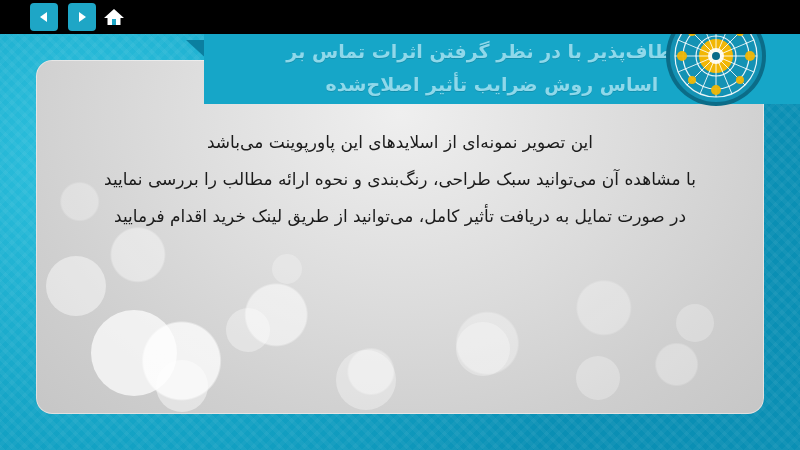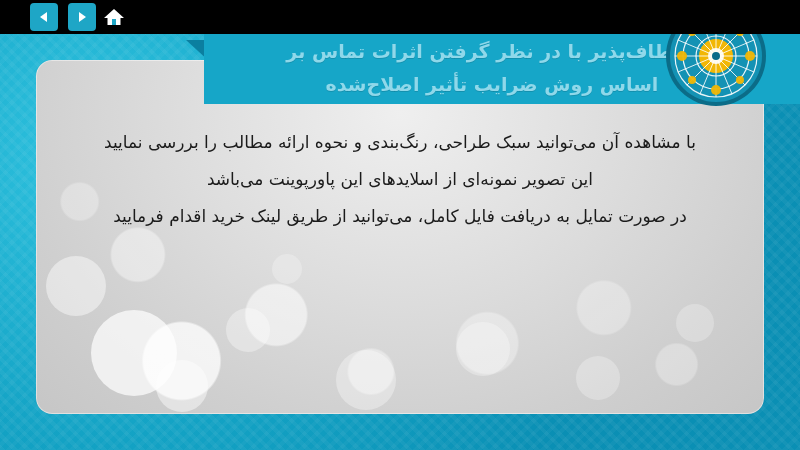--- a/index.html
+++ b/index.html
@@ -160,23 +160,23 @@
       <div class="bokeh" style="left:120px; top:300px; width:52px;  height:52px;  background:rgba(255,255,255,0.45);"></div>
       <div class="bokeh" style="left:190px; top:248px; width:44px;  height:44px;  background:rgba(255,255,255,0.35);"></div>
       <div class="bokeh" style="left:300px; top:290px; width:60px;  height:60px;  background:rgba(255,255,255,0.34);"></div>
       <div class="bokeh" style="left:420px; top:262px; width:54px;  height:54px;  background:rgba(255,255,255,0.30);"></div>
       <div class="bokeh" style="left:540px; top:296px; width:44px;  height:44px;  background:rgba(255,255,255,0.28);"></div>
       <div class="bokeh" style="left:640px; top:244px; width:38px;  height:38px;  background:rgba(255,255,255,0.26);"></div>
       <div class="bokeh" style="left:236px; top:194px; width:30px;  height:30px;  background:rgba(255,255,255,0.26);"></div>
     </div>
 
     <div id="body-text">
+      <span class="line">این تصویر نمونه‌ای از اسلایدهای این پاورپوینت می‌باشد</span>
       <span class="line">با مشاهده آن می‌توانید سبک طراحی، رنگ‌بندی و نحوه ارائه مطالب را بررسی نمایید</span>
-      <span class="line">این تصویر نمونه‌ای از اسلایدهای این پاورپوینت می‌باشد</span>
-      <span class="line">در صورت تمایل به دریافت فایل کامل، می‌توانید از طریق لینک خرید اقدام فرمایید</span>
+      <span class="line">در صورت تمایل به دریافت تأثیر کامل، می‌توانید از طریق لینک خرید اقدام فرمایید</span>
     </div>
   </div>
 
   <div id="ribbon-tail"></div>
   <div id="header-ribbon"></div>
   <div id="header-title">کامل تمایل تلرانس مجموعه‌های
 انعطاف‌پذیر با در نظر گرفتن اثرات تماس بر
 اساس روش ضرایب تأثیر اصلاح‌شده</div>
 
   <div id="medallion">

